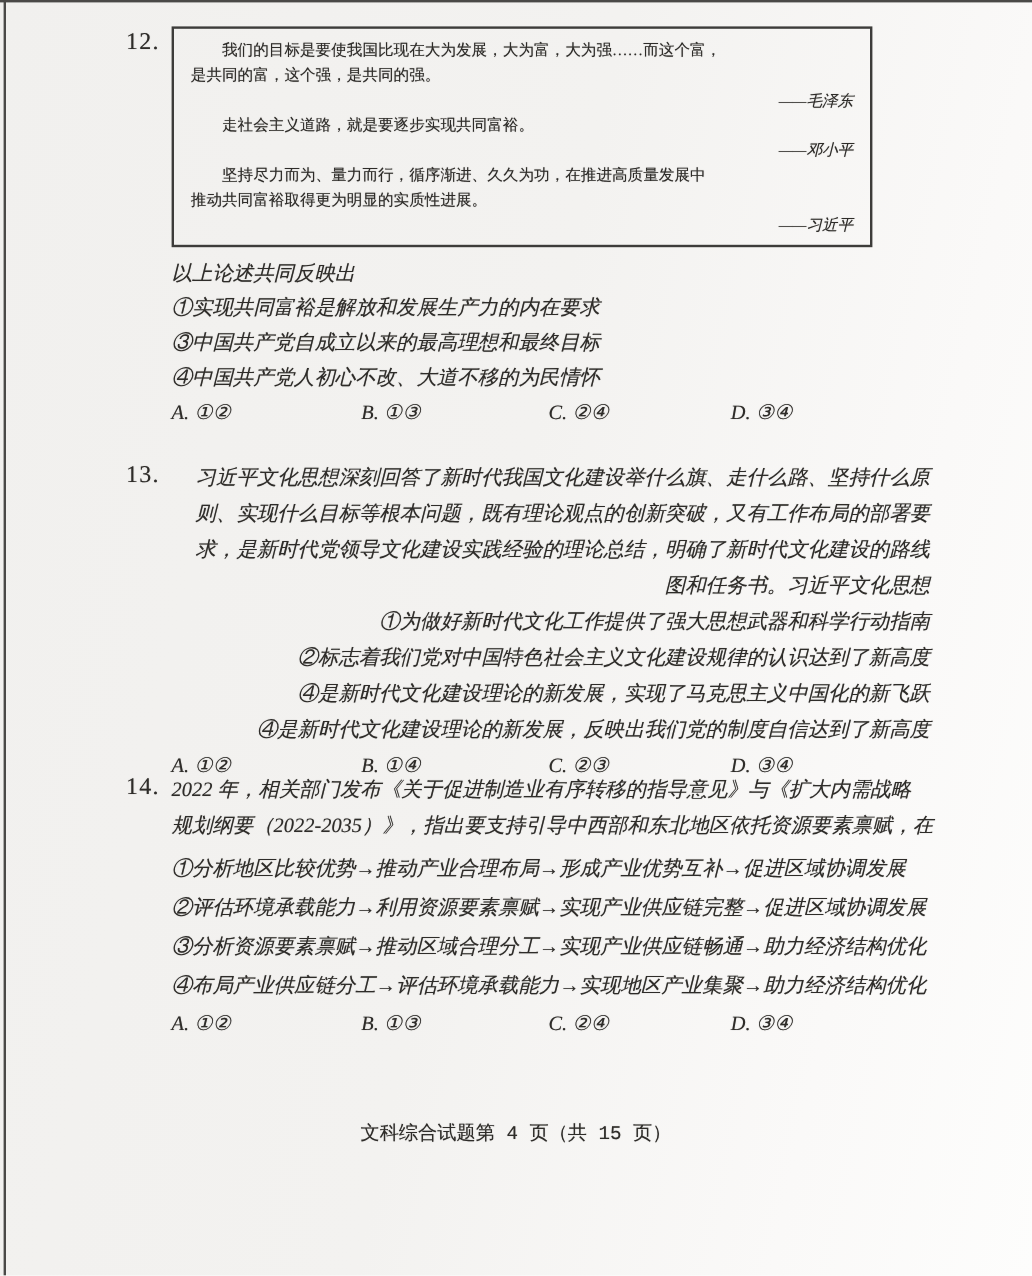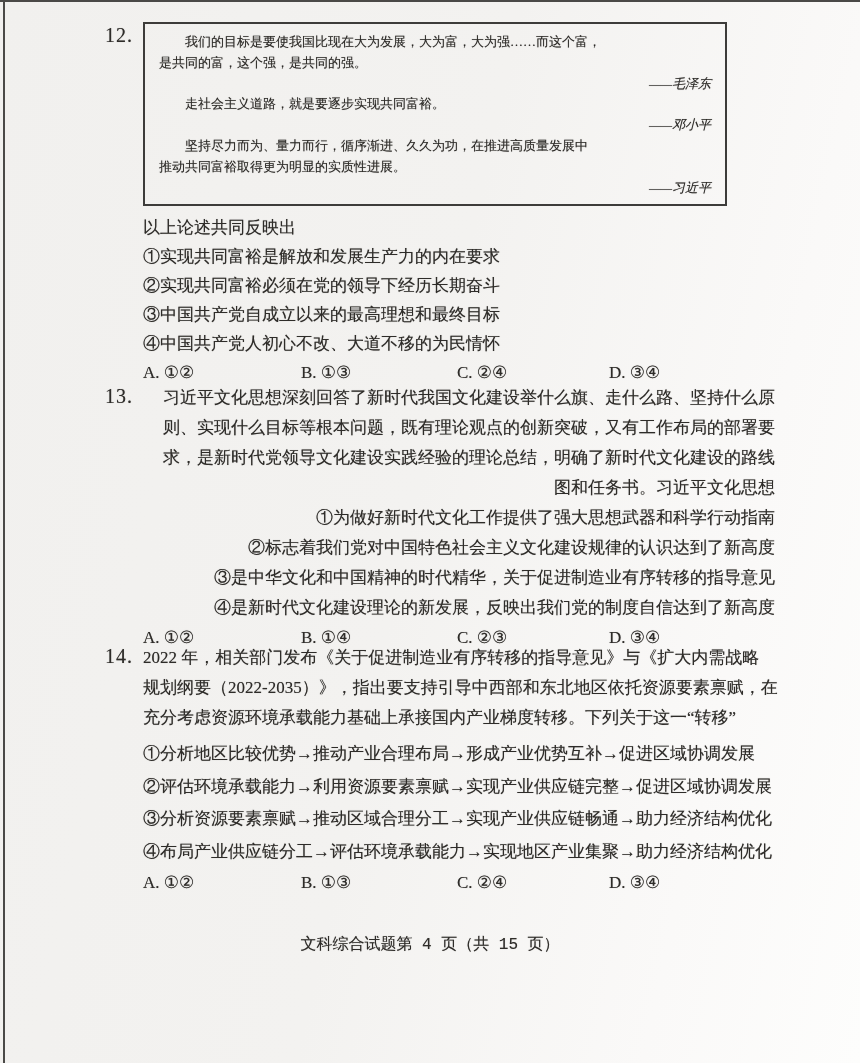--- a/index.html
+++ b/index.html
@@ -36,21 +36,21 @@
     border:2px solid var(--box-border);
     padding:8px 14px 6px 14px;
     font-size:13px;
     line-height:20.8px;
     overflow:hidden;
   }
   .quote-box p{white-space:nowrap;}
   .quote-box .indent{text-indent:2em;}
   .quote-box .attr{text-align:right;font-style:italic;}
 
-  .qbody{margin-left:38px;line-height:29px;}
+  .qbody{margin-left:38px;line-height:29px;font-style:italic;}
   .q12 .qbody{margin-top:7px;}
   .qbody p{white-space:nowrap;}
 
   .choices{position:relative;height:29px;}
   .choice{position:absolute;top:0;white-space:nowrap;}
   .c0{left:0;}
   .c1{left:158px;}
   .c2{left:314px;}
   .c3{left:466px;}
 
@@ -85,59 +85,57 @@
       <p class="attr">——毛泽东</p>
       <p class="indent">走社会主义道路，就是要逐步实现共同富裕。</p>
       <p class="attr">——邓小平</p>
       <p class="indent">坚持尽力而为、量力而行，循序渐进、久久为功，在推进高质量发展中</p>
       <p>推动共同富裕取得更为明显的实质性进展。</p>
       <p class="attr">——习近平</p>
     </div>
     <div class="qbody">
       <p>以上论述共同反映出</p>
       <p>①实现共同富裕是解放和发展生产力的内在要求</p>
-      <p>②实现共同富裕必须在党的领导下经历长期奋斗</p>
       <p>③中国共产党自成立以来的最高理想和最终目标</p>
       <p>④中国共产党人初心不改、大道不移的为民情怀</p>
       <div class="choices">
         <span class="choice c0">A. ①②</span>
         <span class="choice c1">B. ①③</span>
         <span class="choice c2">C. ②④</span>
         <span class="choice c3">D. ③④</span>
       </div>
     </div>
   </section>
 
   <section class="question q13">
     <span class="qnum">13.</span>
     <div class="qbody">
       <p>习近平文化思想深刻回答了新时代我国文化建设举什么旗、走什么路、坚持什么原</p>
       <p>则、实现什么目标等根本问题，既有理论观点的创新突破，又有工作布局的部署要</p>
       <p>求，是新时代党领导文化建设实践经验的理论总结，明确了新时代文化建设的路线</p>
       <p>图和任务书。习近平文化思想</p>
       <p>①为做好新时代文化工作提供了强大思想武器和科学行动指南</p>
       <p>②标志着我们党对中国特色社会主义文化建设规律的认识达到了新高度</p>
-      <p>③是中华文化和中国精神的时代精华，关于促进制造业有序转移的指导意见</p>
+      <p>④是新时代文化建设理论的新发展，实现了马克思主义中国化的新飞跃</p>
       <p>④是新时代文化建设理论的新发展，反映出我们党的制度自信达到了新高度</p>
       <div class="choices">
         <span class="choice c0">A. ①②</span>
         <span class="choice c1">B. ①④</span>
         <span class="choice c2">C. ②③</span>
         <span class="choice c3">D. ③④</span>
       </div>
     </div>
   </section>
 
   <section class="question q14">
     <span class="qnum">14.</span>
     <div class="qbody">
       <div class="stem">
         <p>2022 年，相关部门发布《关于促进制造业有序转移的指导意见》与《扩大内需战略</p>
         <p>规划纲要（2022-2035）》，指出要支持引导中西部和东北地区依托资源要素禀赋，在</p>
-        <p>充分考虑资源环境承载能力基础上承接国内产业梯度转移。下列关于这一“转移”</p>
       </div>
       <div class="opts">
         <p>①分析地区比较优势→推动产业合理布局→形成产业优势互补→促进区域协调发展</p>
         <p>②评估环境承载能力→利用资源要素禀赋→实现产业供应链完整→促进区域协调发展</p>
         <p>③分析资源要素禀赋→推动区域合理分工→实现产业供应链畅通→助力经济结构优化</p>
         <p>④布局产业供应链分工→评估环境承载能力→实现地区产业集聚→助力经济结构优化</p>
       </div>
       <div class="choices">
         <span class="choice c0">A. ①②</span>
         <span class="choice c1">B. ①③</span>

